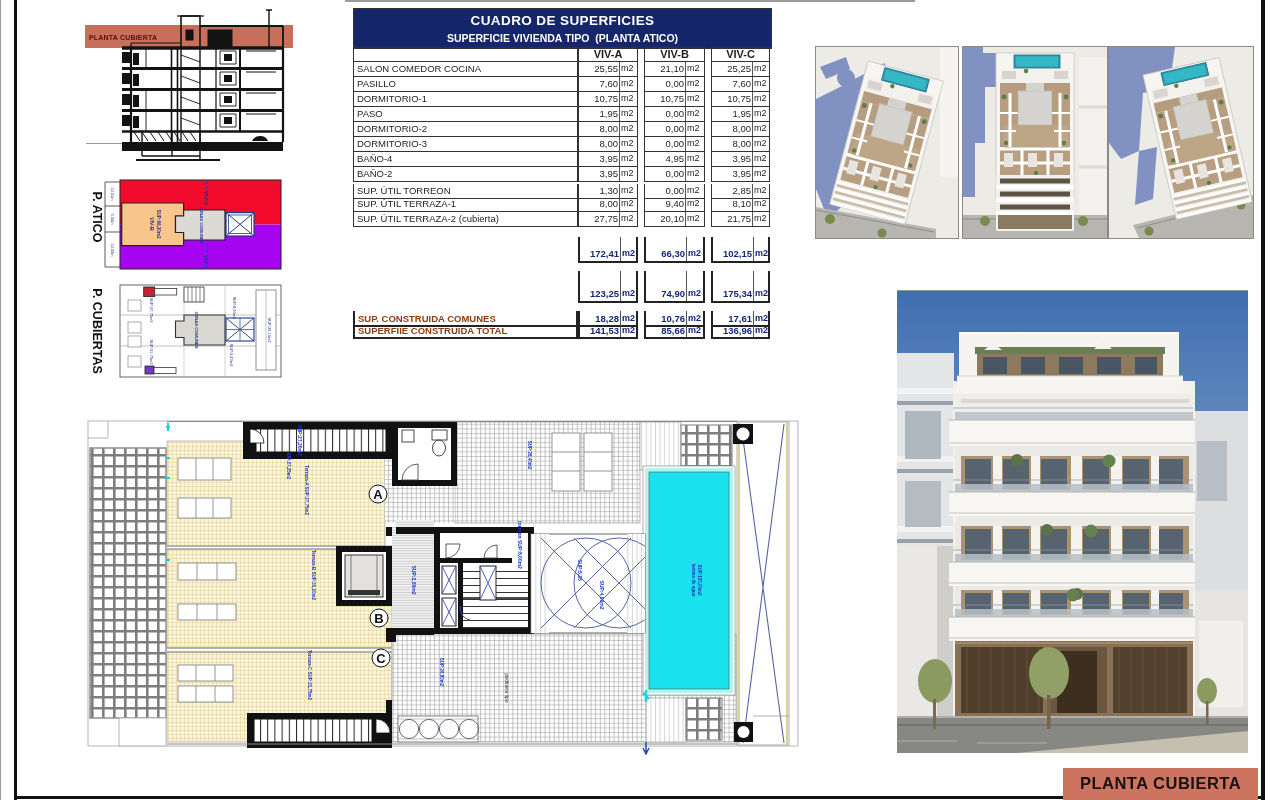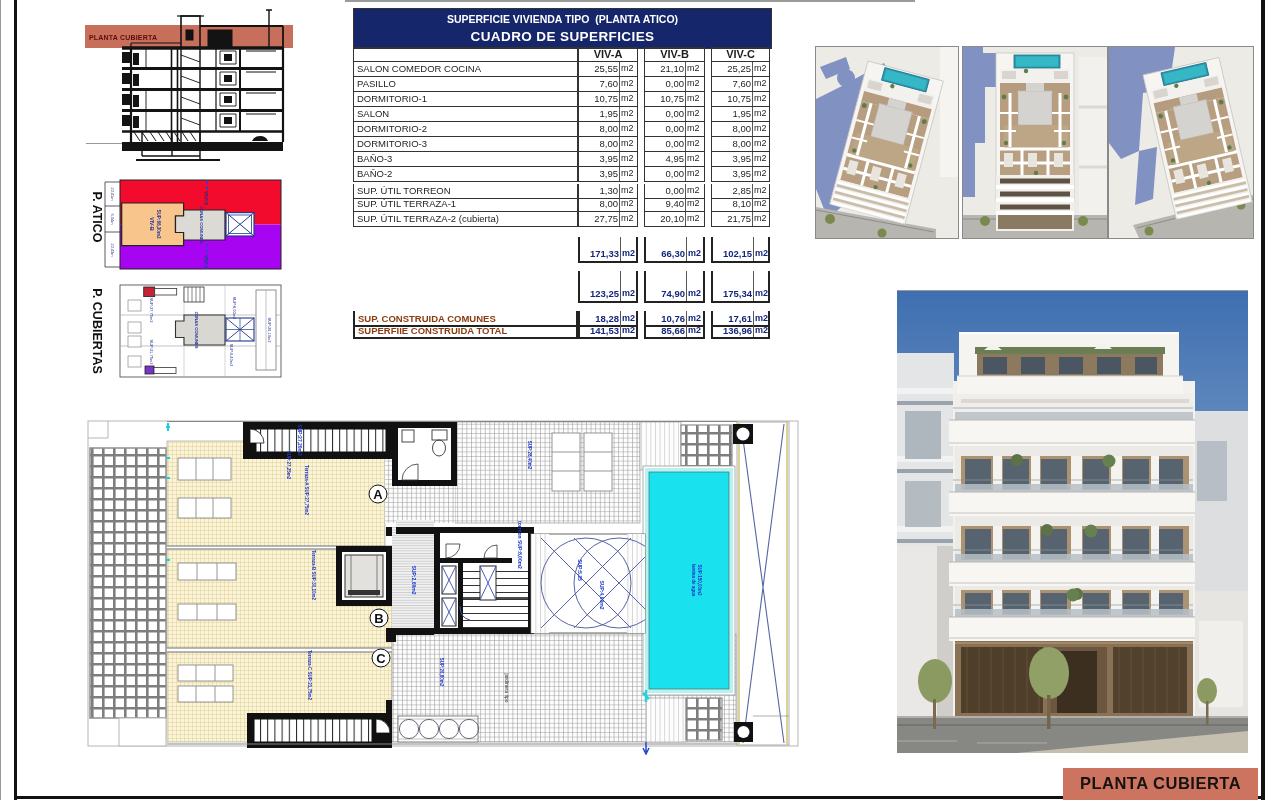--- a/index.html
+++ b/index.html
@@ -199,22 +199,22 @@
 <text x="70" y="72" transform="rotate(90 70 72)" font-size="4" fill="#20309c" text-anchor="middle" font-family="Liberation Sans">SUP:21,75m2</text>
 <text x="188" y="50" transform="rotate(90 188 50)" font-size="4" fill="#20309c" text-anchor="middle" font-family="Liberation Sans">SUP:20,10m2</text>
 
 <text x="13" y="51" transform="rotate(90 13 51)" font-size="12.5" font-weight="bold" fill="#111" text-anchor="middle" font-family="Liberation Sans">P. CUBIERTAS</text>
 </svg>
 </div>
 
 <div id="tbl" class="abs" style="left:353px;top:8px;width:419px;height:349px">
 
   <div class="abs" style="left:0;top:0;width:417px;height:39px;background:#15266b;border:1px solid #333;color:#fff;text-align:center">
+    <div style="font-size:13.5px;font-weight:bold;margin-top:4px;letter-spacing:0.4px">CUADRO DE SUPERFICIES</div>
     <div style="font-size:10.5px;font-weight:bold;margin-top:4px">SUPERFICIE VIVIENDA TIPO&nbsp; (PLANTA ATICO)</div>
-    <div style="font-size:13.5px;font-weight:bold;margin-top:4px;letter-spacing:0.4px">CUADRO DE SUPERFICIES</div>
   </div>
 
   <div class="tr" style="top:39px;height:15px;font-weight:bold">
     <div class="c lab" style="border-top:1px solid #333"></div>
     <div class="c va" style="text-align:center;font-size:11px;border-top:1px solid #333;border-left:1px solid #333">VIV-A</div>
     <div class="c vb" style="text-align:center;font-size:11px;border-top:1px solid #333">VIV-B</div>
     <div class="c vc" style="text-align:center;font-size:11px;border-top:1px solid #333">VIV-C</div>
   </div>
 
   <div class="tr" style="top:54px;height:15px">
@@ -259,21 +259,21 @@
         <span class="num">10,75</span>
         <span class="m2">m2</span>
       </div>
     <div class="c vc">
         <span class="num">10,75</span>
         <span class="m2">m2</span>
       </div>
   </div>
 
   <div class="tr" style="top:99px;height:15px">
-    <div class="c lab">SALON</div>
+    <div class="c lab">PASO</div>
     <div class="c va">
         <span class="num">1,95</span>
         <span class="m2">m2</span>
       </div>
     <div class="c vb">
         <span class="num">0,00</span>
         <span class="m2">m2</span>
       </div>
     <div class="c vc">
         <span class="num">1,95</span>
@@ -307,21 +307,21 @@
         <span class="num">0,00</span>
         <span class="m2">m2</span>
       </div>
     <div class="c vc">
         <span class="num">8,00</span>
         <span class="m2">m2</span>
       </div>
   </div>
 
   <div class="tr" style="top:144px;height:15px">
-    <div class="c lab">BAÑO-3</div>
+    <div class="c lab">BAÑO-4</div>
     <div class="c va">
         <span class="num">3,95</span>
         <span class="m2">m2</span>
       </div>
     <div class="c vb">
         <span class="num">4,95</span>
         <span class="m2">m2</span>
       </div>
     <div class="c vc">
         <span class="num">3,95</span>
@@ -388,21 +388,21 @@
         <span class="m2">m2</span>
       </div>
     <div class="c vc">
         <span class="num">21,75</span>
         <span class="m2">m2</span>
       </div>
   </div>
 
   <div class="tr" style="top:229px;height:26px;font-weight:bold">
     <div class="c va bigb blu">
-        <span class="num" style="padding-top:11px">171,33</span>
+        <span class="num" style="padding-top:11px">172,41</span>
         <span class="m2" style="padding-top:11px">m2</span>
       </div>
     <div class="c vb bigb blu">
         <span class="num" style="padding-top:11px">66,30</span>
         <span class="m2" style="padding-top:11px">m2</span>
       </div>
     <div class="c vc bigb blu">
         <span class="num" style="padding-top:11px">102,15</span>
         <span class="m2" style="padding-top:11px">m2</span>
       </div>

